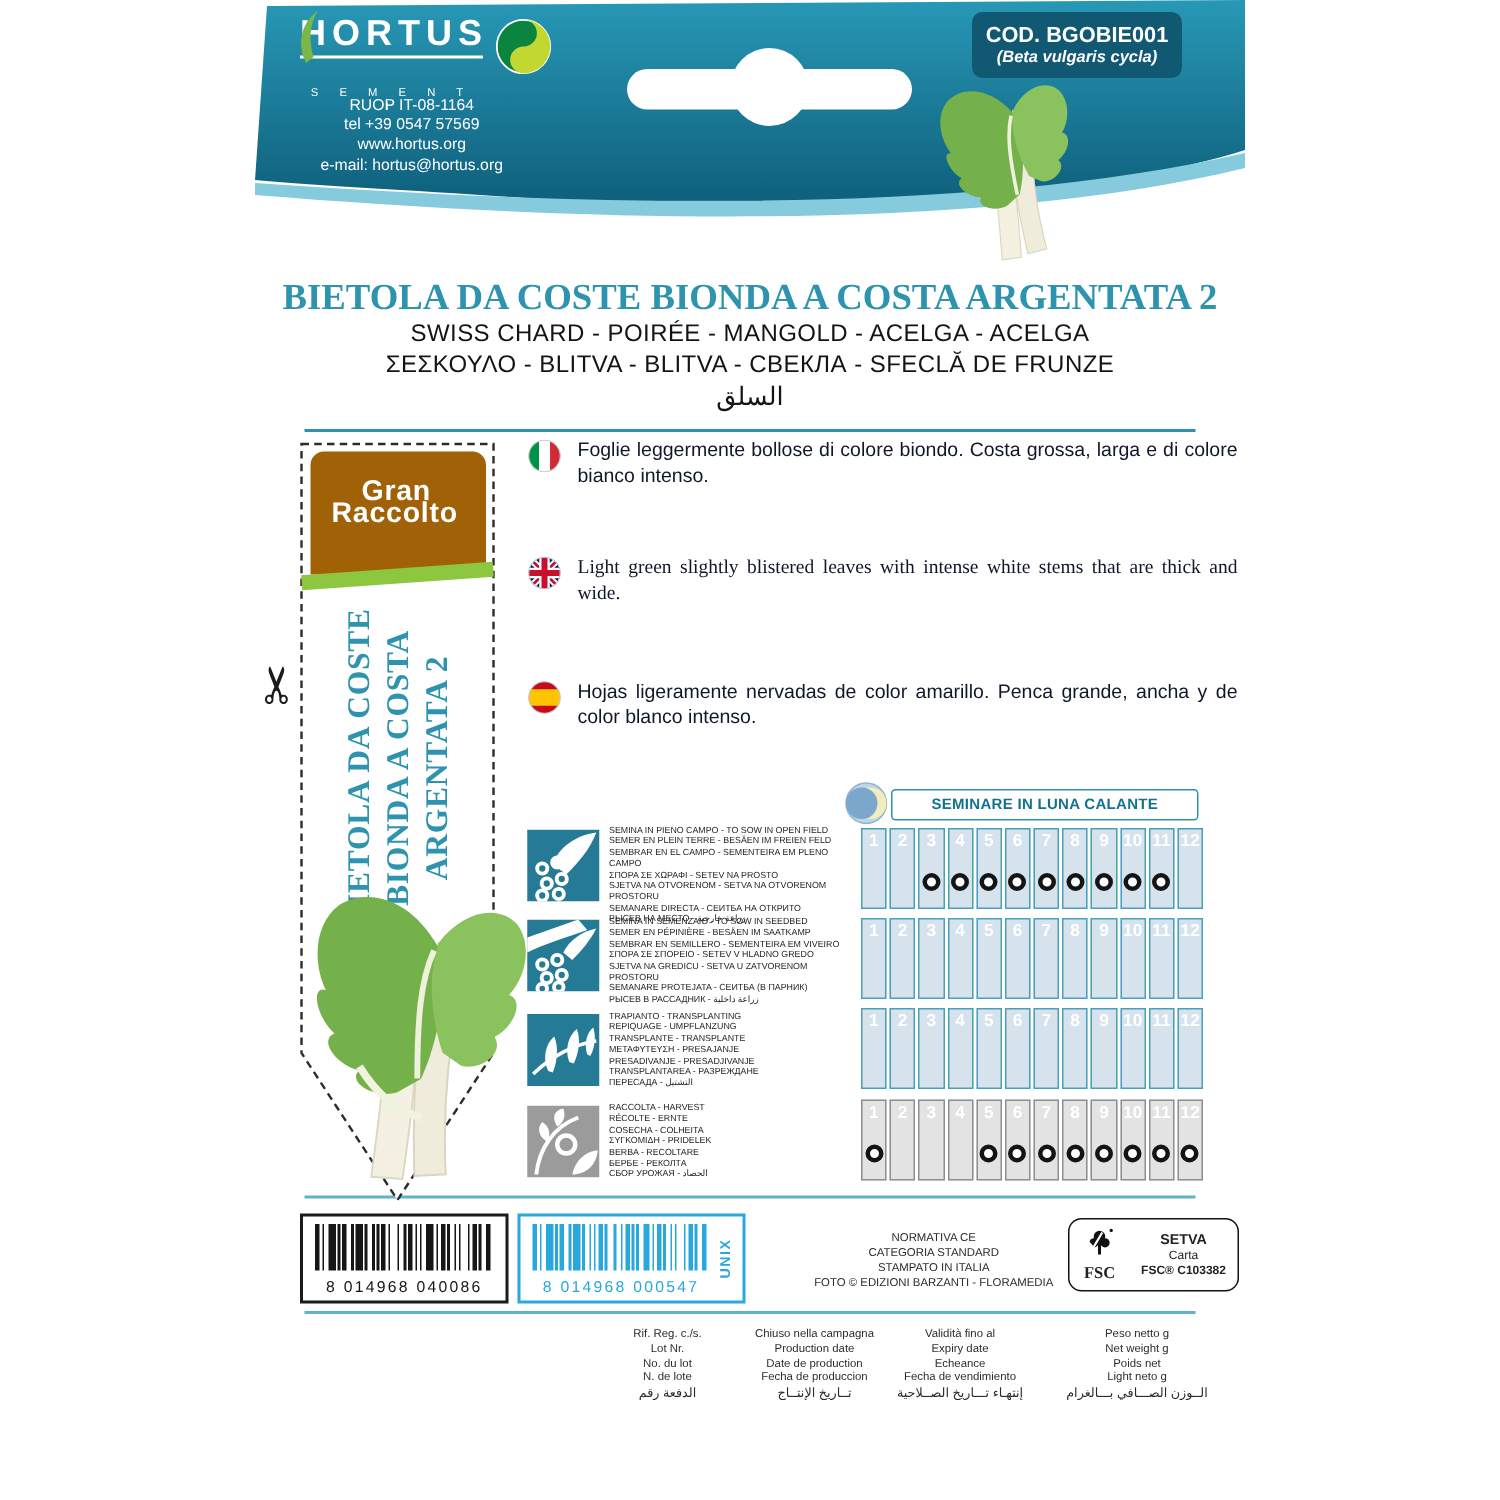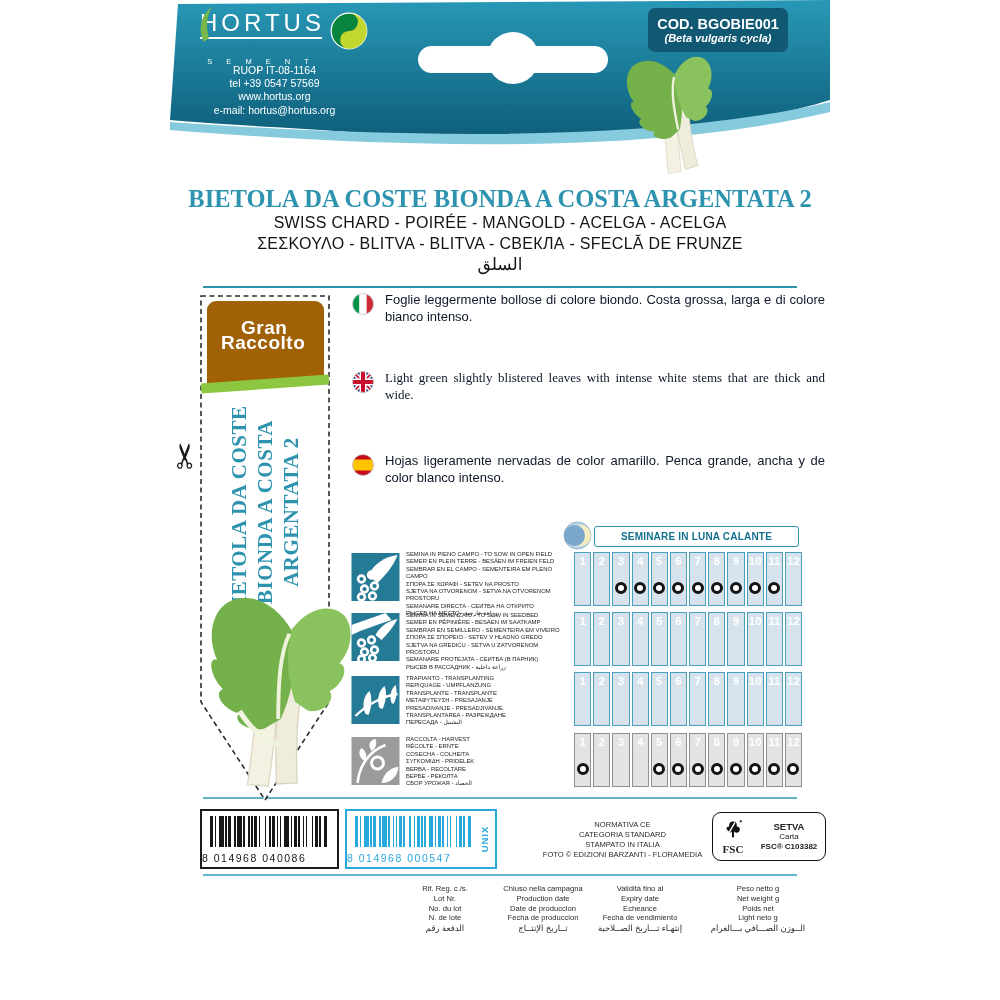--- a/index.html
+++ b/index.html
@@ -5,21 +5,21 @@
   html,body{margin:0;padding:0;background:#fff;}
   body{width:1000px;height:1000px;position:relative;overflow:hidden;
        font-family:"Liberation Sans",sans-serif;color:#222;}
   .abs{position:absolute;}
 
   
   #band-svg{left:170px;top:0;width:660px;height:158px;}
   .slot-bar{left:418px;top:46px;width:190px;height:27px;background:#fff;border-radius:14px;z-index:3;}
   .slot-hole{left:487px;top:32px;width:52px;height:52px;background:#fff;border-radius:50%;z-index:3;}
   .logo{left:200px;top:10px;width:122px;z-index:4;color:#fff;}
-  .logo-word{font-size:24px;letter-spacing:4px;font-weight:normal;line-height:26px;}
+  .logo-word{font-size:24px;letter-spacing:4px;font-weight:bold;line-height:26px;}
   .logo-rule{height:1.5px;background:#fff;margin-top:1px;}
   .logo-sub{font-size:7.5px;letter-spacing:6px;margin-top:18px;text-align:center;}
   .vine{position:absolute;left:-6px;top:-6px;}
   .pv{left:330px;top:12px;width:38px;height:38px;z-index:4;}
   .contact{left:182px;top:64px;width:185px;z-index:4;color:#fff;font-size:10.5px;line-height:13.2px;text-align:center;}
   .cod{left:648px;top:8px;width:140px;height:44px;background:#115872;border-radius:7px;z-index:4;color:#fff;
        display:flex;flex-direction:column;justify-content:center;text-align:center;}
   .cod-code{font-weight:bold;font-size:14.5px;}
   .cod-species{font-style:italic;font-size:11px;font-weight:bold;}
   .chard-top{left:612px;top:50px;width:128px;height:128px;z-index:5;}
@@ -62,21 +62,21 @@
 
   
   .bc-box{top:809px;height:56px;background:#fff;}
   .bc1{left:200px;width:135px;border:2px solid #1b1b1b;}
   .bc2{left:345px;width:148px;border:2px solid #29a8dc;}
   .bc-bars{position:absolute;left:8px;right:8px;top:5px;height:31px;display:flex;}
   .bc2 .bc-bars{right:22px;}
   .bc-bars .b{height:100%;}
   .bc-black .b{background:#161616;}
   .bc-cyan .b{background:#29a8dc;}
-  .bc-num{position:absolute;left:0;right:0;bottom:3px;font-size:10.5px;letter-spacing:1.5px;color:#161616;}
+  .bc-num{position:absolute;left:0;right:0;bottom:3px;text-align:center;font-size:10.5px;letter-spacing:1.5px;color:#161616;}
   .bc2 .bc-num{color:#29a8dc;right:14px;}
   .bc-side{position:absolute;right:-3px;top:50%;transform:translateY(-50%) rotate(-90deg);font-size:9.5px;
            font-weight:bold;letter-spacing:1px;color:#29a8dc;}
   .normativa{left:520px;top:820px;width:205px;font-size:7.6px;line-height:10px;text-align:center;color:#2b2b2b;}
   .fsc-box{left:712px;top:812px;width:112px;height:47px;border:1.5px solid #111;border-radius:9px;
            display:flex;align-items:center;}
   .fsc-left{width:40px;text-align:center;}
   .fsc-word{font-family:"Liberation Serif",serif;font-weight:bold;font-size:11px;margin-top:-2px;}
   .fsc-right{flex:1;text-align:center;font-size:8px;line-height:10px;}
   .fsc-right .f0{font-weight:bold;font-size:9.5px;}
@@ -625,21 +625,21 @@
 <div class="abs info-col" style="left:390px;width:110px;">
     <div>Rif. Reg. c./s.</div>
     <div>Lot Nr.</div>
     <div>No. du lot</div>
     <div>N. de lote</div>
     <div>الدفعة رقم</div>
   </div>
 <div class="abs info-col" style="left:478px;width:130px;">
     <div>Chiuso nella campagna</div>
     <div>Production date</div>
-    <div>Date de produccion</div>
+    <div>Date de production</div>
     <div>Fecha de produccion</div>
     <div>تــاريخ الإنتــاج</div>
   </div>
 <div class="abs info-col" style="left:575px;width:130px;">
     <div>Validità fino al</div>
     <div>Expiry date</div>
     <div>Echeance</div>
     <div>Fecha de vendimiento</div>
     <div>إنتهـاء تـــاريخ الصــلاحية</div>
   </div>

